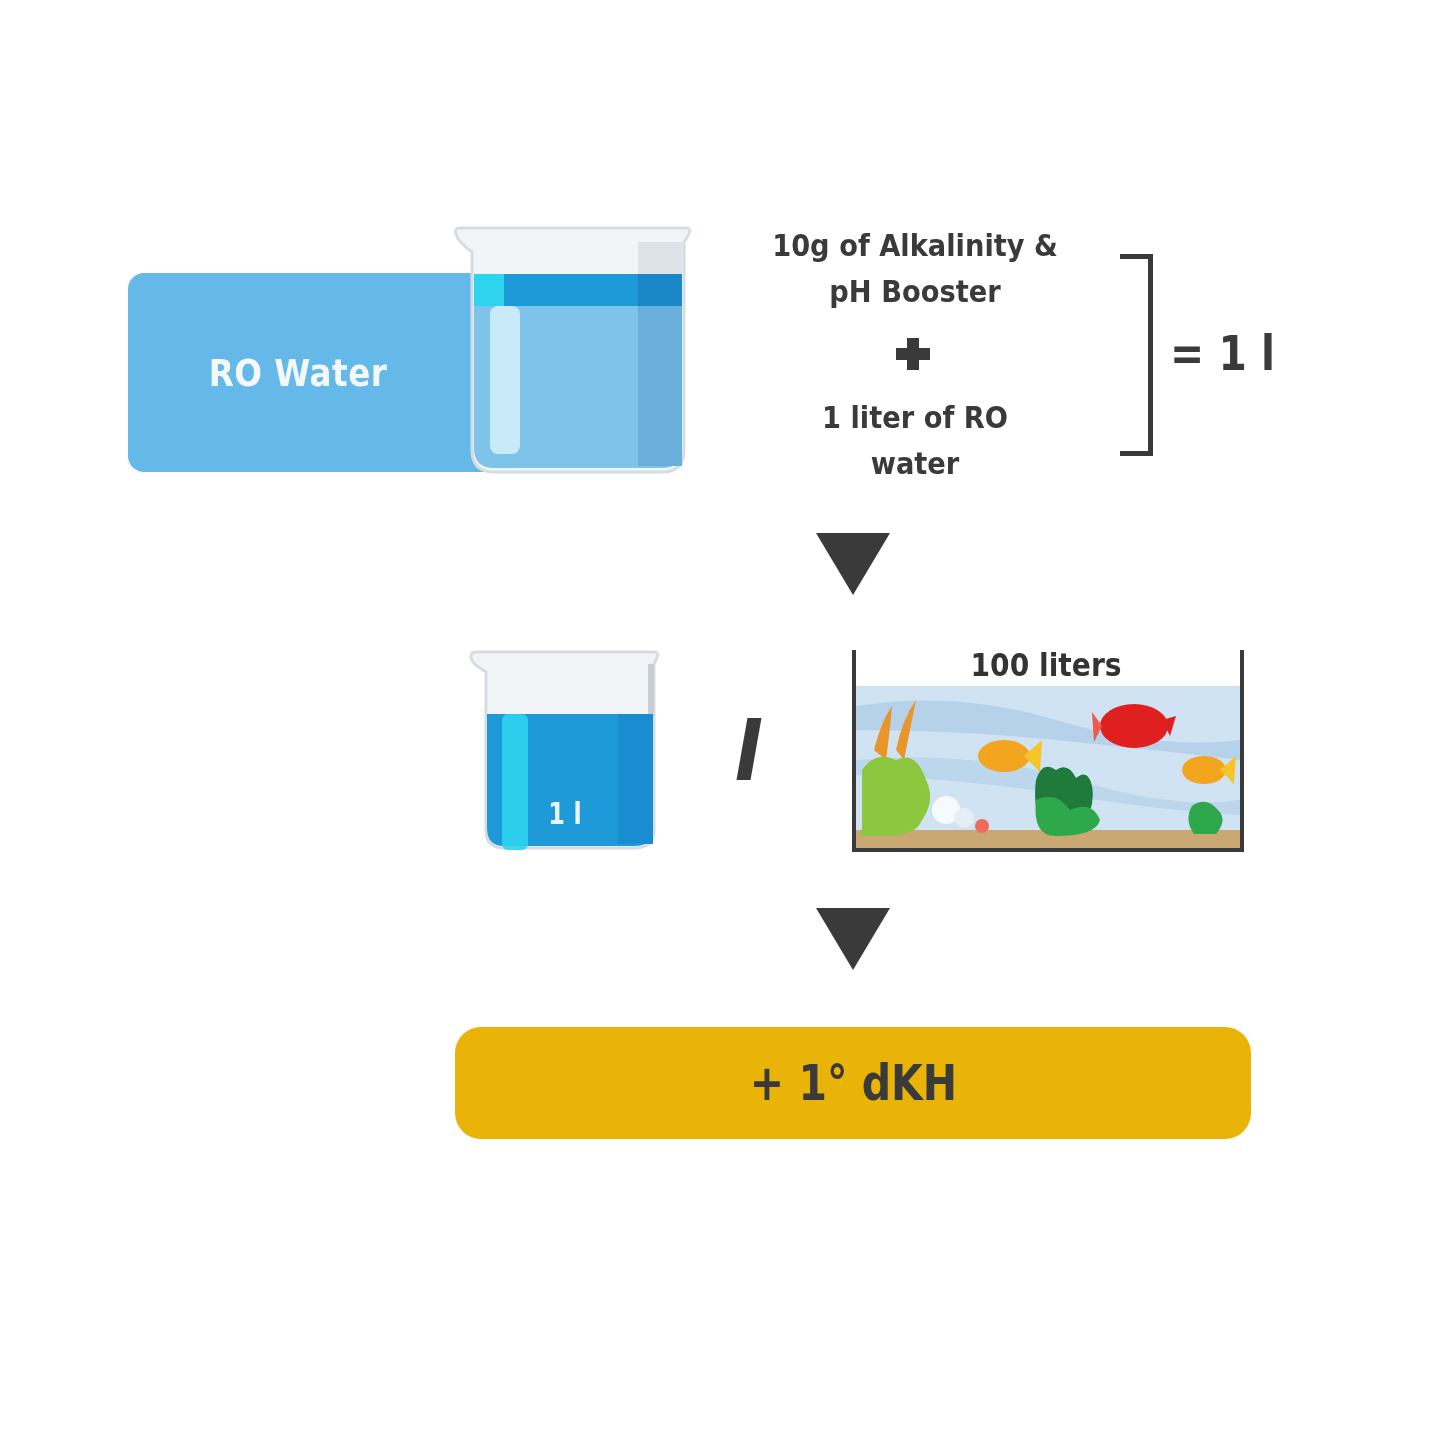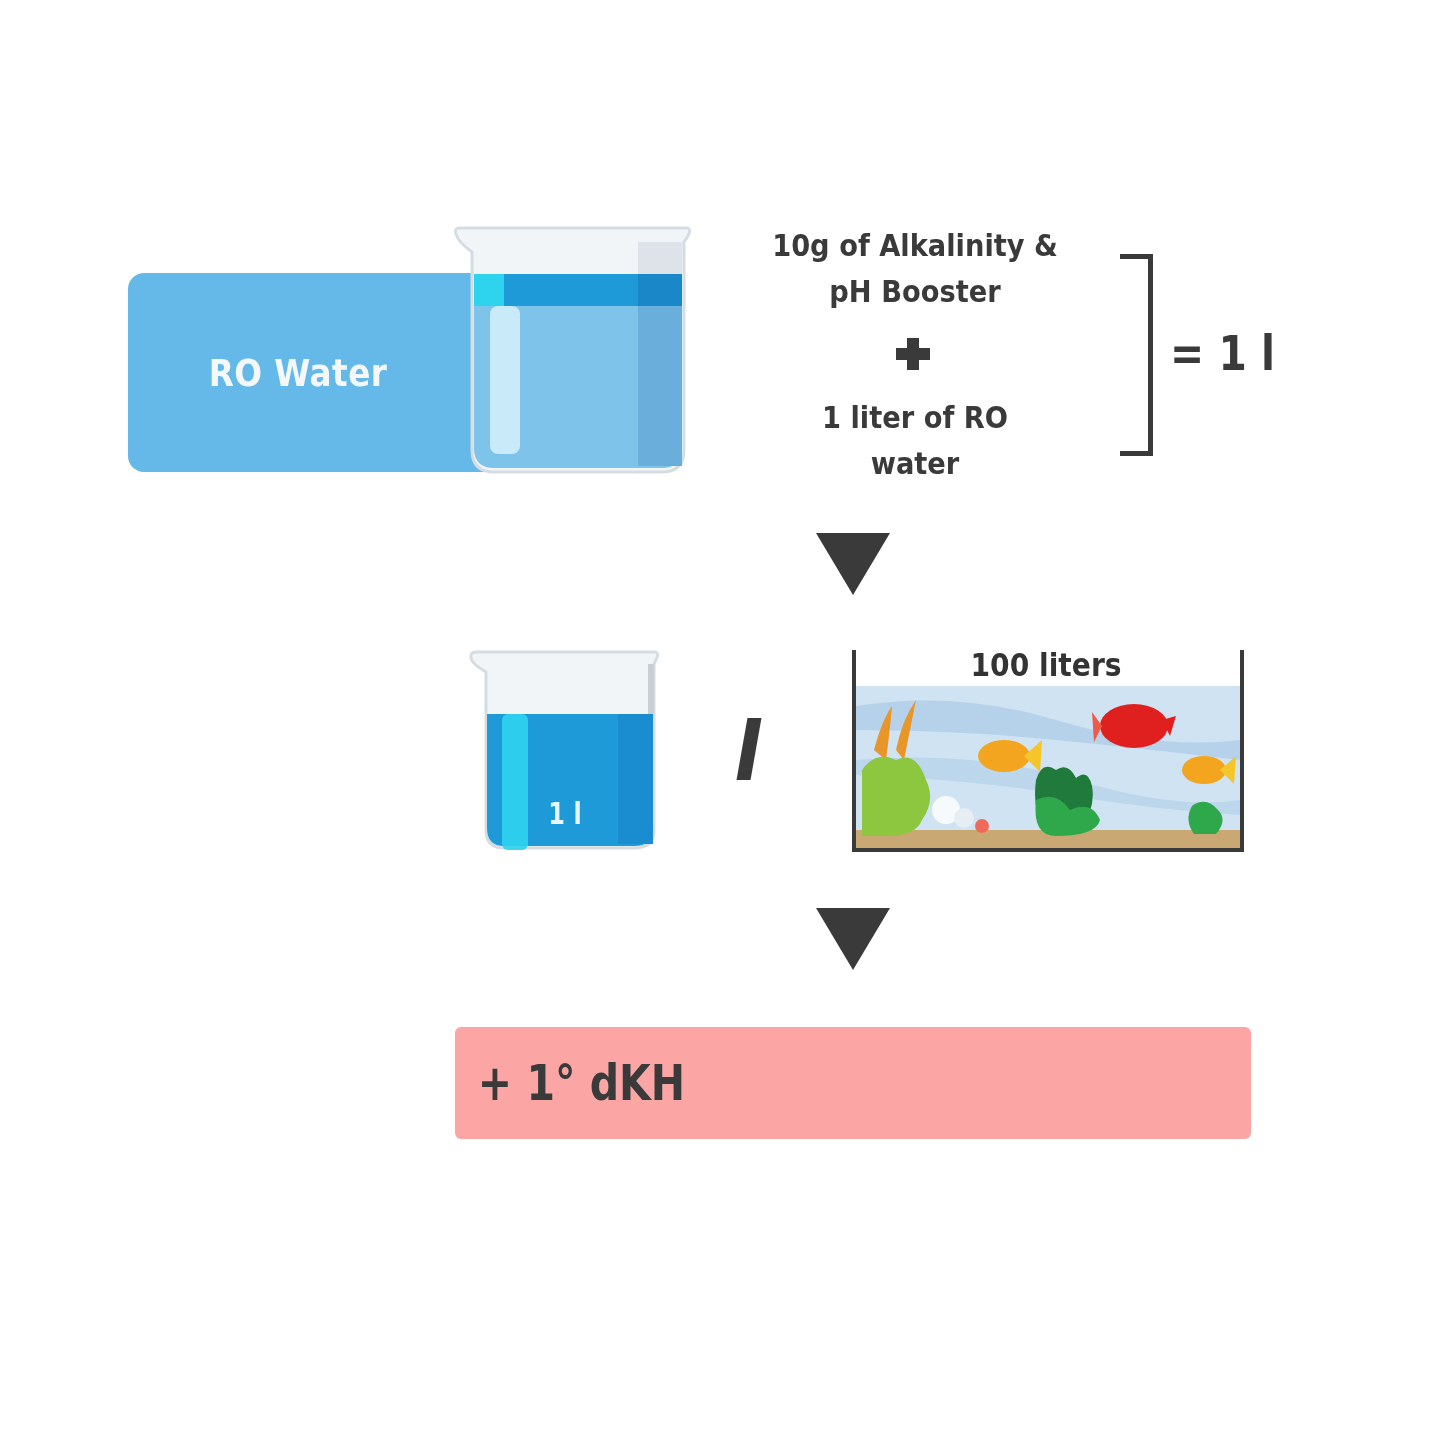--- a/index.html
+++ b/index.html
@@ -18,22 +18,22 @@
   .bracket { left:1120px; top:254px; width:28px; height:192px; border:5px solid #3a3a3a; border-left:none; }
   .eq { left:1170px; top:325px; font-size:48px; font-weight:bold; color:#3a3a3a; transform:scaleX(0.85); transform-origin:left; font-family:"DejaVu Sans", sans-serif; }
   .arrow { width:0; height:0; border-left:37px solid transparent; border-right:37px solid transparent;
            border-top:62px solid #3a3a3a; }
   .a1 { left:816px; top:533px; }
   .a2 { left:816px; top:908px; }
   .slash { left:742px; top:718px; width:14px; height:62px; background:#3a3a3a; transform:skewX(-10deg); }
   .tank { left:852px; top:650px; width:384px; height:198px; border:4px solid #3a3a3a; border-top:none; }
   .tank-label { left:852px; top:646px; width:388px; text-align:center; font-size:32px; font-weight:bold; color:#333;
                 transform:scaleX(0.88); font-family:"DejaVu Sans", sans-serif; }
-  .result-box { left:455px; top:1027px; width:796px; height:112px; background:#fca5a5; border-radius:6px;
-                display:flex; align-items:center; }
+  .result-box { left:455px; top:1027px; width:796px; height:112px; background:#eab308; border-radius:26px;
+                display:flex; align-items:center; justify-content:center; }
   .result-label { font-size:50px; font-weight:bold; color:#3a3a3a; transform:scaleX(0.82); font-family:"DejaVu Sans", sans-serif; }
   .beaker-label { left:520px; top:796px; width:90px; text-align:center; color:#e8f6ff; font-size:30px; font-weight:bold;
                   font-family:"DejaVu Sans", sans-serif; transform:scaleX(0.8); }
 </style>
 </head>
 <body>
 
 <div class="abs ro-box"></div>
 <div class="abs ro-label">RO Water</div>
 

